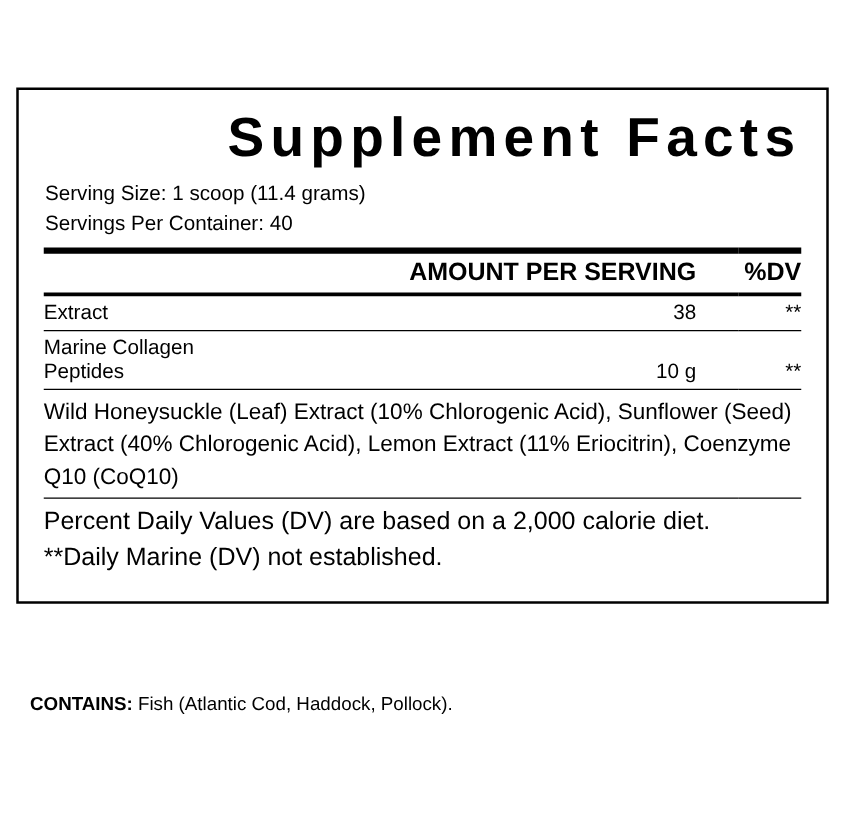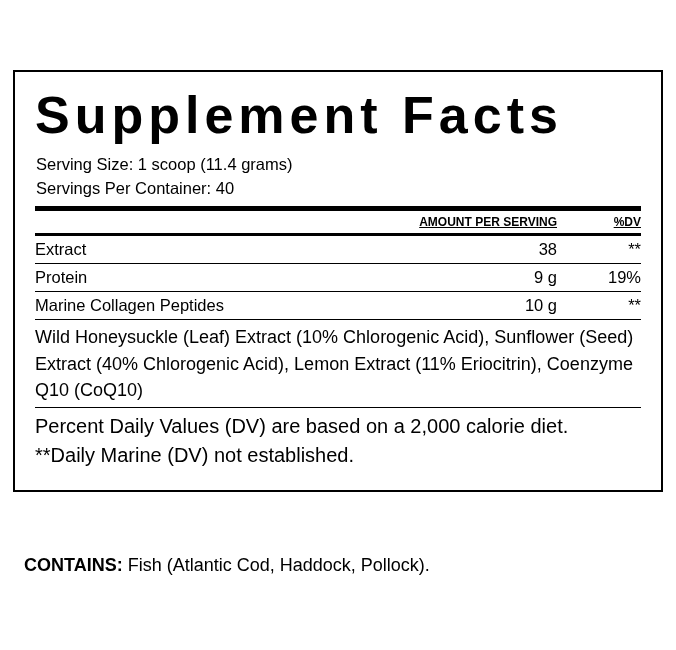--- a/index.html
+++ b/index.html
@@ -19,25 +19,25 @@
     position: absolute;
     left: 13px;
     top: 70px;
     width: 650px;
     box-sizing: border-box;
     border: 2px solid #000000;
     background: #ffffff;
     padding: 14px 20px 16px 20px;
   }
   .title {
-    font-size: 52px;
+    font-size: 44px;
     font-weight: bold;
     letter-spacing: 5px;
     line-height: 1.05;
-    text-align: left;
+    text-align: right;
     white-space: nowrap;
     margin: 2px 0 10px 0;
   }
   .serving-lines {
     font-size: 16.5px;
     line-height: 1.45;
     margin-left: 1px;
     margin-bottom: 6px;
   }
   table.facts {
@@ -48,23 +48,22 @@
   table.facts td {
     padding: 4px 0 4px 0;
     vertical-align: bottom;
   }
   .col-name { text-align: left; }
   .col-amt  { text-align: right; padding-right: 34px !important; white-space: nowrap; }
   .col-dv   { text-align: right; white-space: nowrap; width: 50px; }
 
   .hdr-row td {
     font-weight: bold;
-    font-size: 12px;
+    font-size: 20px;
     padding-bottom: 5px;
-    text-decoration: underline;
   }
   .rule-thick   { border-top: 5px solid #000; }
   .rule-medium  { border-top: 3px solid #000; }
   .rule-thin    { border-top: 1px solid #000; }
 
   .bold-row td { font-weight: bold; }
 
   .ingredients {
     font-size: 18px;
     line-height: 1.45;
@@ -73,21 +72,21 @@
   }
   .footnotes {
     font-size: 20px;
     line-height: 1.45;
     padding-top: 8px;
   }
   .contains {
     position: absolute;
     left: 24px;
     top: 555px;
-    font-size: 18px;
+    font-size: 15px;
   }
   .contains b { font-weight: bold; }
 </style>
 </head>
 <body>
 
 <div class="panel">
 
   <div class="title">Supplement Facts</div>
 
@@ -103,25 +102,20 @@
         <td class="col-amt rule-thick">AMOUNT PER SERVING</td>
         <td class="col-dv rule-thick">%DV</td>
       </tr>
 
       <tr>
         <td class="col-name rule-medium">Extract</td>
         <td class="col-amt rule-medium">38</td>
         <td class="col-dv rule-medium">**</td>
       </tr>
 
-      <tr>
-        <td class="col-name rule-thin">Protein</td>
-        <td class="col-amt rule-thin">9 g</td>
-        <td class="col-dv rule-thin">19%</td>
-      </tr>
 
       <tr>
         <td class="col-name rule-thin">Marine Collagen Peptides</td>
         <td class="col-amt rule-thin">10 g</td>
         <td class="col-dv rule-thin">**</td>
       </tr>
 
 
 
       <tr>

